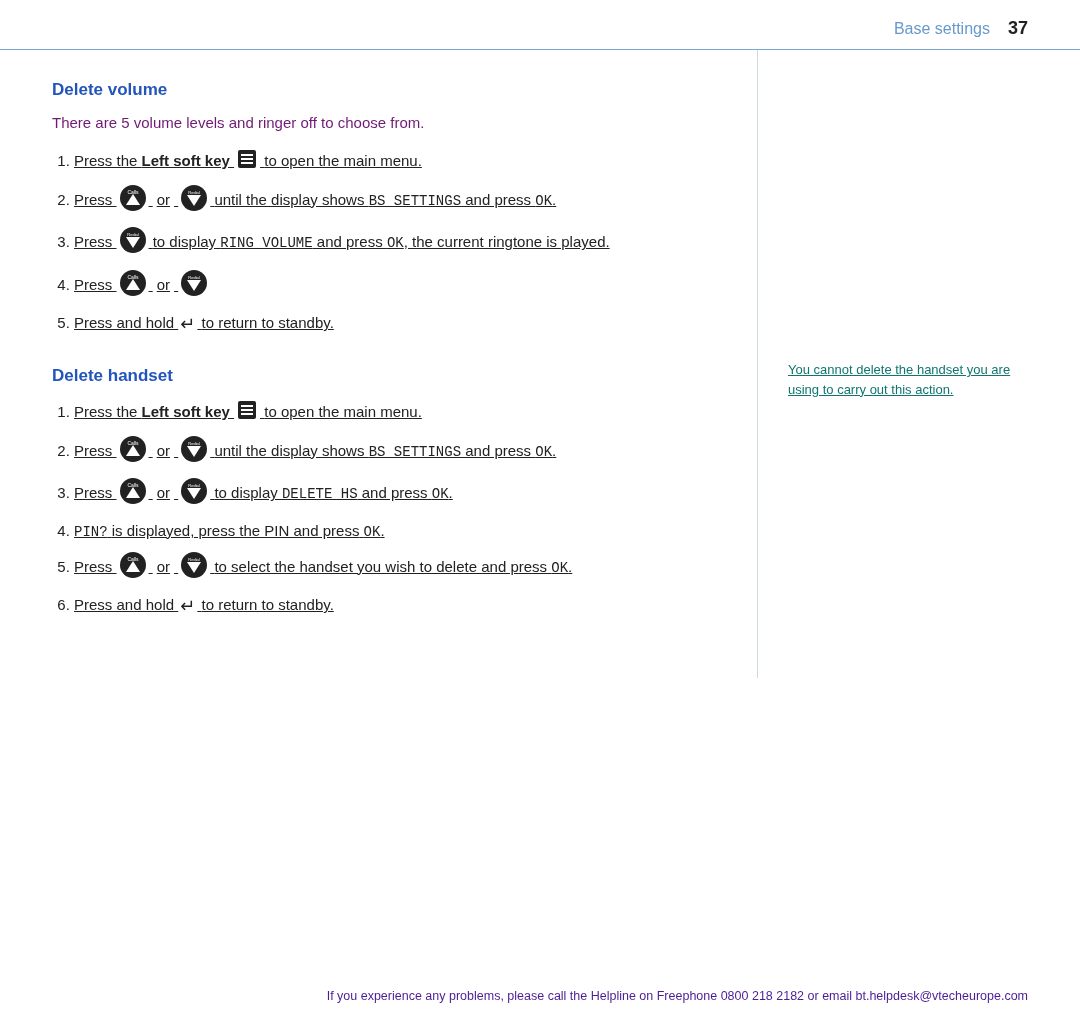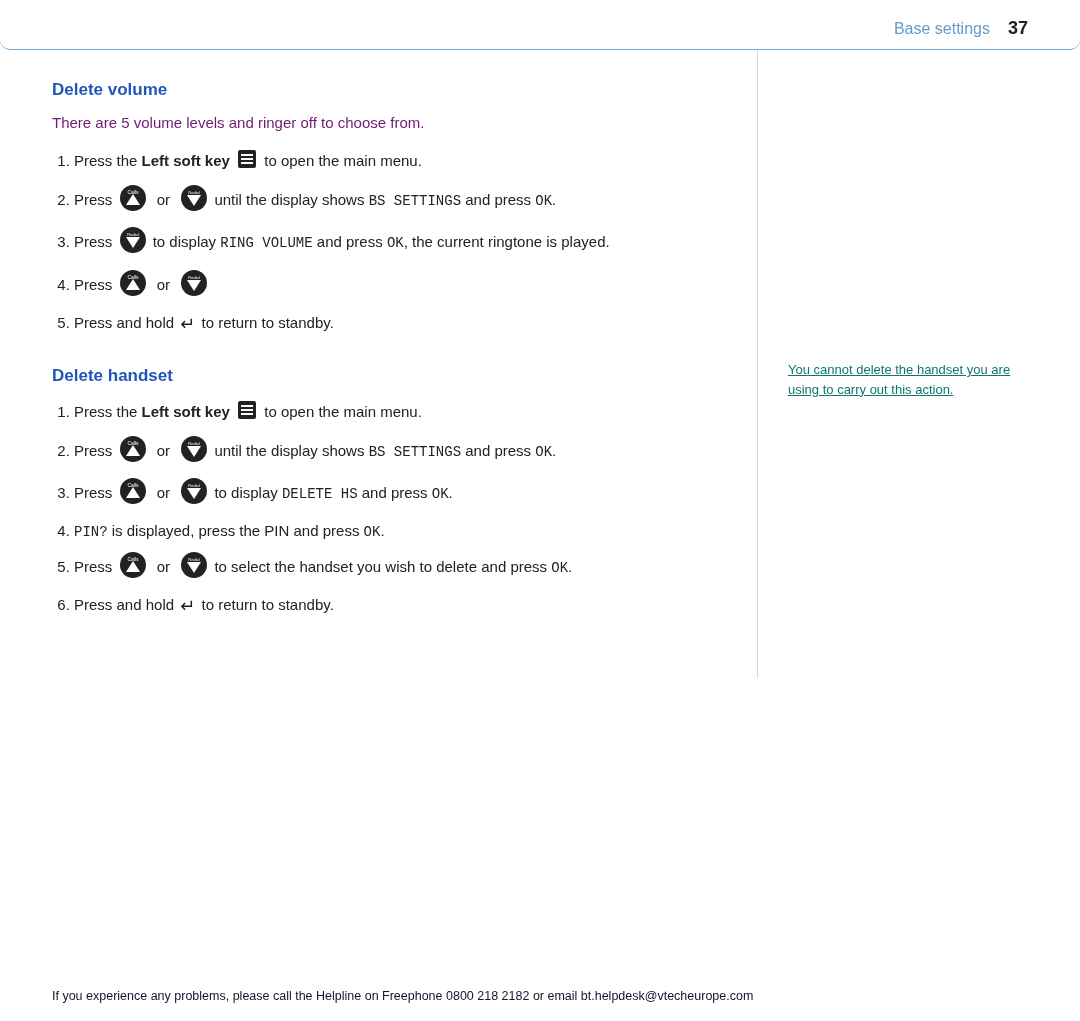--- a/index.html
+++ b/index.html
@@ -17,21 +17,20 @@
       min-height: 1021px;
       padding: 0;
       position: relative;
     }
     .header {
       display: flex;
       justify-content: flex-end;
       align-items: center;
       padding: 18px 52px 10px 52px;
       border-bottom: 1.5px solid #7ba7d4;
-      border-radius: 10px;
     }
     .header-title {
       color: #6699cc;
       font-size: 16px;
       margin-right: 18px;
     }
     .header-page {
       color: #222;
       font-size: 18px;
       font-weight: bold;
@@ -60,20 +59,21 @@
       margin-bottom: 14px;
     }
     .intro-text {
       font-size: 15px;
       margin-bottom: 18px;
       color: #701a75;
     }
     ol {
       padding-left: 22px;
       margin-bottom: 28px;
+      text-decoration: underline;
     }
     ol li {
       margin-bottom: 8px;
       font-size: 15px;
       line-height: 1.5;
     }
     .mono {
       font-family: 'Courier New', Courier, monospace;
       font-size: 14px;
     }
@@ -82,23 +82,23 @@
       font-size: 13px;
       line-height: 1.5;
       margin-top: 280px;
       text-decoration: underline;
     }
     .footer {
       position: absolute;
       bottom: 18px;
       left: 52px;
       right: 52px;
-      color: #0f172a;
+      color: #4c1d95;
       font-size: 12.5px;
-      text-align: left;
+      text-align: right;
     }
     .bold { font-weight: bold; }
     .section-gap { margin-top: 10px; }
   </style>
 </head>
 <body>
 
 <div class="page">
 
   <div class="header">

